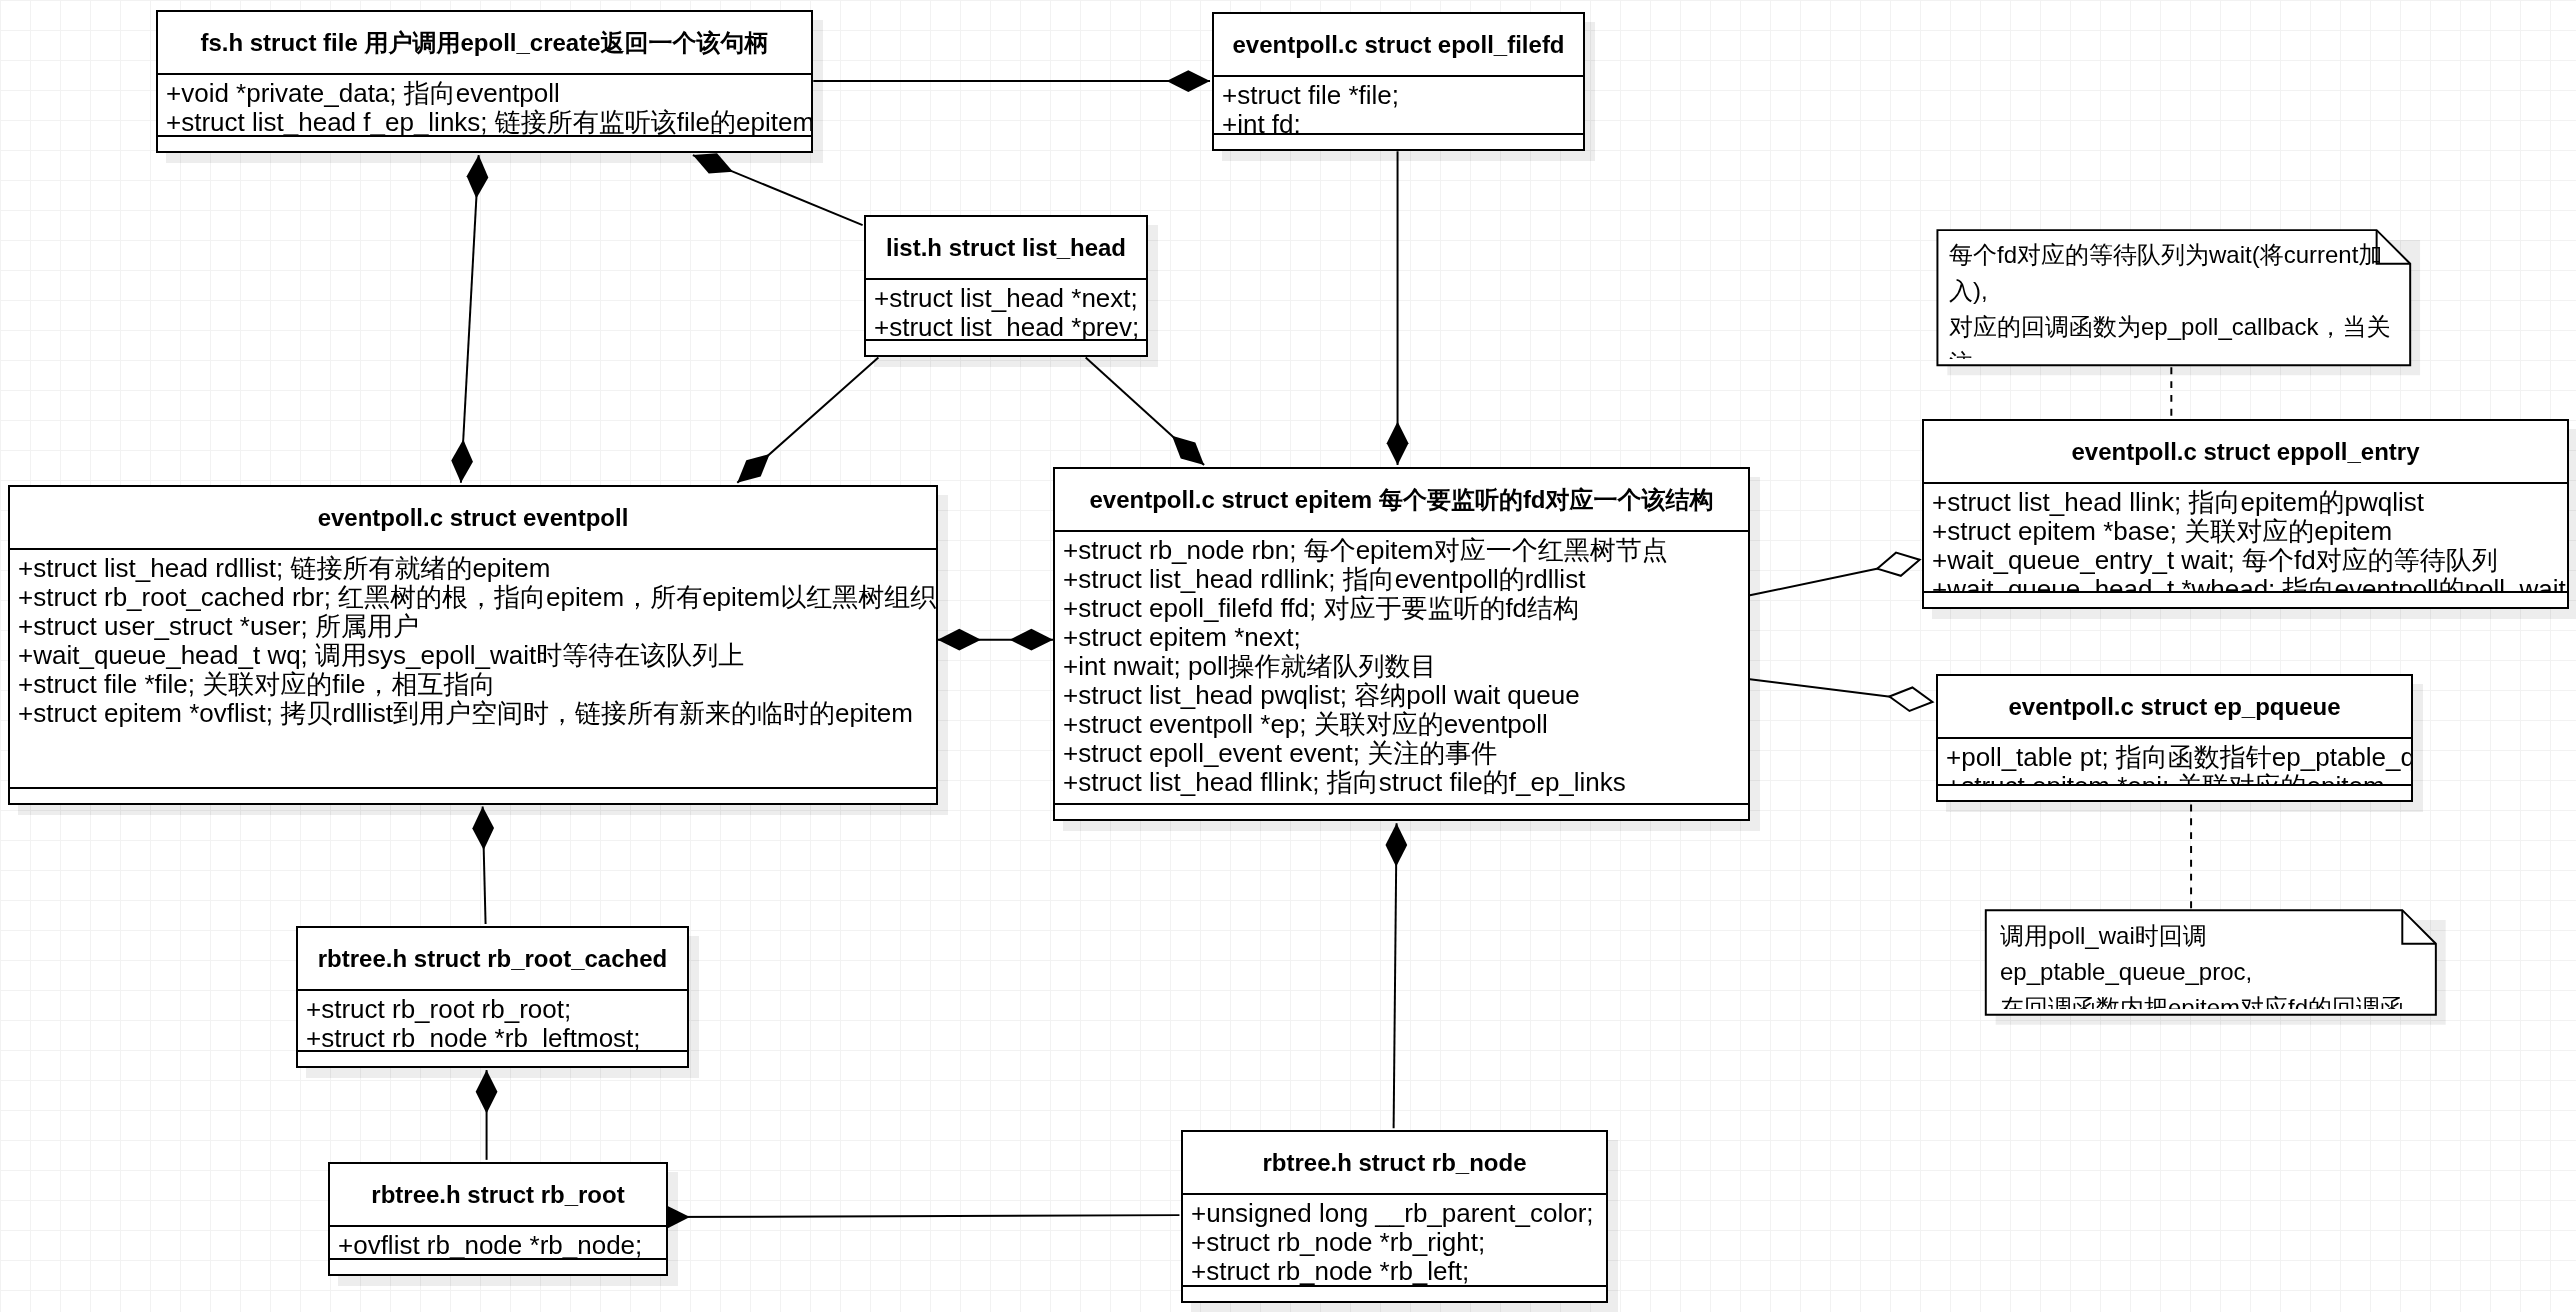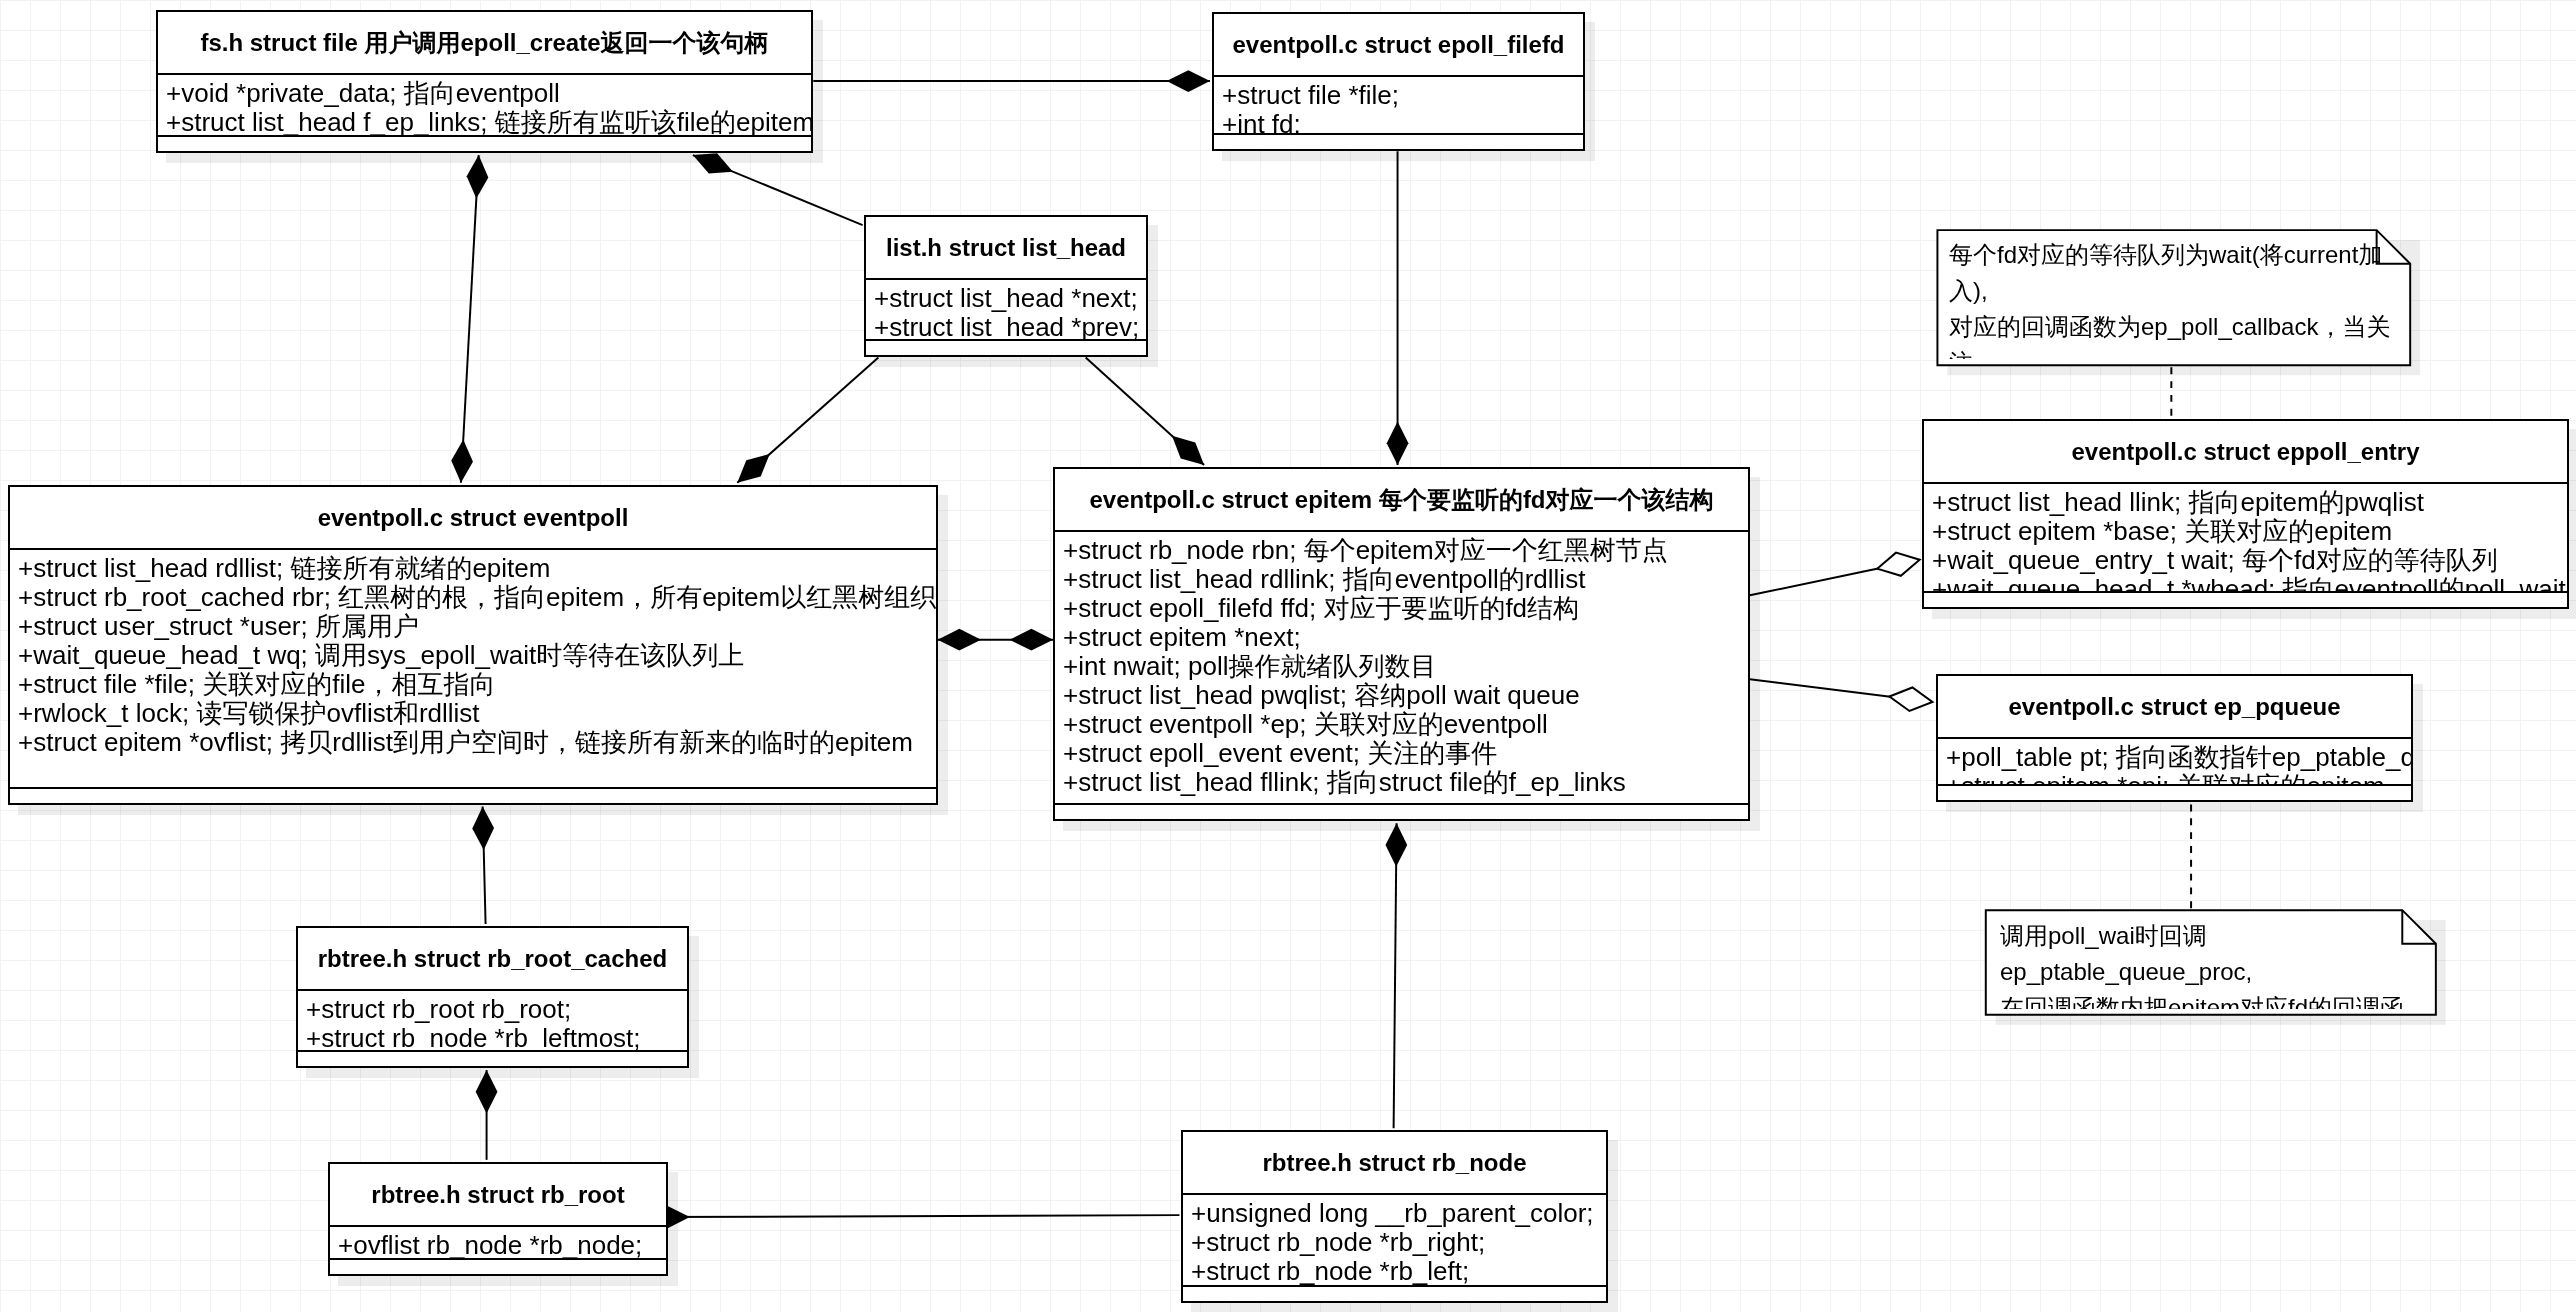--- a/index.html
+++ b/index.html
@@ -109,21 +109,20 @@
   </div>
 
   <div class="uml-box" style="left:8px;top:485px;width:930px;height:320px">
     <div class="uml-title">eventpoll.c struct eventpoll</div>
     <div class="uml-fields">
       <div>+struct list_head rdllist; 链接所有就绪的epitem</div>
       <div>+struct rb_root_cached rbr; 红黑树的根，指向epitem，所有epitem以红黑树组织</div>
       <div>+struct user_struct *user; 所属用户</div>
       <div>+wait_queue_head_t wq; 调用sys_epoll_wait时等待在该队列上</div>
       <div>+struct file *file; 关联对应的file，相互指向</div>
-      <div>+rwlock_t lock; 读写锁保护ovflist和rdllist</div>
       <div>+struct epitem *ovflist; 拷贝rdllist到用户空间时，链接所有新来的临时的epitem</div>
     </div>
     <div class="uml-footer"></div>
   </div>
 
   <div class="uml-box" style="left:1053px;top:467px;width:697px;height:354px">
     <div class="uml-title">eventpoll.c struct epitem 每个要监听的fd对应一个该结构</div>
     <div class="uml-fields">
       <div>+struct rb_node rbn; 每个epitem对应一个红黑树节点</div>
       <div>+struct list_head rdllink; 指向eventpoll的rdllist</div>

